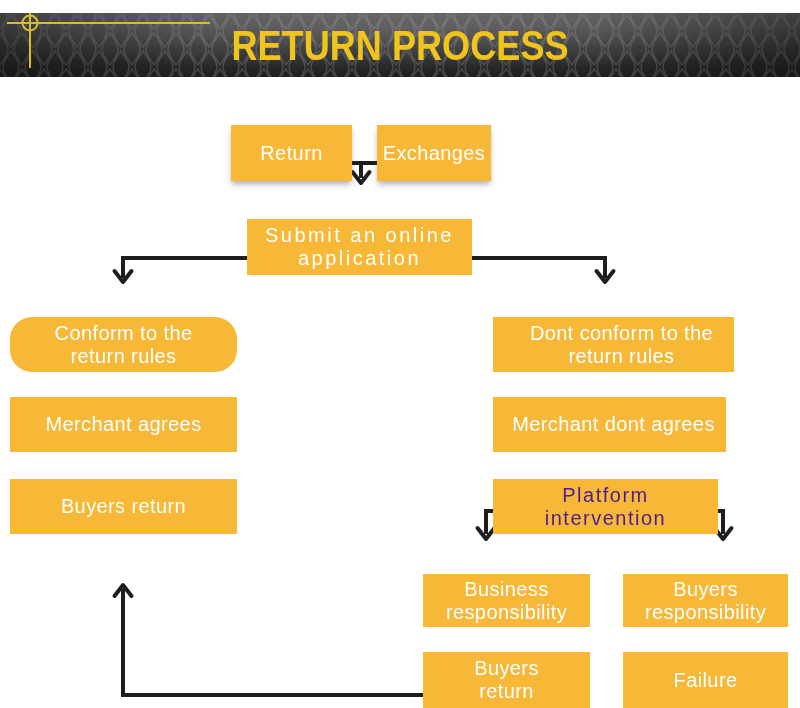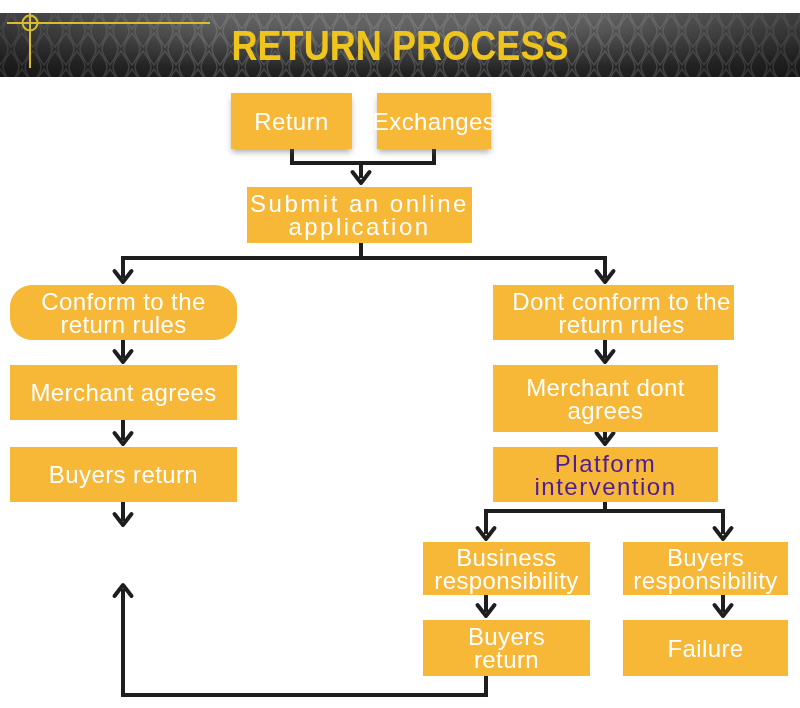--- a/index.html
+++ b/index.html
@@ -19,22 +19,22 @@
 
   
   .connectors{position:absolute;left:0;top:0;pointer-events:none;}
   .ln{stroke:#1e1e1e;stroke-width:4;fill:none;stroke-linejoin:miter;}
   .ah{stroke:#1e1e1e;stroke-width:4;fill:none;stroke-linecap:round;stroke-linejoin:round;}
 
   
   .node{
     position:absolute;background:#F7B737;color:#ffffff;
     display:flex;align-items:center;justify-content:center;
-    text-align:center;font-size:24px;line-height:23px;
-    letter-spacing:.4px;white-space:pre-line;
+    text-align:center;font-size:20px;line-height:23px;
+    letter-spacing:.4px;white-space:pre-line;margin-top:32px;
   }
   .node.dark{color:#4c1d95;}
   .node.spaced{letter-spacing:2.5px;}
   .node.spaced2{letter-spacing:1.5px;}
   .node.shadow{box-shadow:0 4px 6px -1px rgba(90,90,90,.5);}
 </style>
 </head>
 <body>
 
 <div class="page">
@@ -126,21 +126,21 @@
 return rules</div>
 
   <div class="node" style="left:10px;top:365px;width:227px;height:55px;">Merchant agrees</div>
 
   <div class="node" style="left:10px;top:447px;width:227px;height:55px;">Buyers return</div>
 
 
   <div class="node" style="left:493px;top:285px;width:225px;height:55px;padding-left:16px;">Dont conform to the
 return rules</div>
 
-  <div class="node" style="left:493px;top:365px;width:225px;height:67px;">Merchant dont agrees</div>
+  <div class="node" style="left:493px;top:365px;width:225px;height:55px;padding-left:8px;">Merchant dont agrees</div>
 
   <div class="node dark spaced2" style="left:493px;top:447px;width:225px;height:55px;">Platform
 intervention</div>
 
   <div class="node" style="left:423px;top:542px;width:167px;height:53px;">Business
 responsibility</div>
 
   <div class="node" style="left:623px;top:542px;width:165px;height:53px;">Buyers
 responsibility</div>
 

